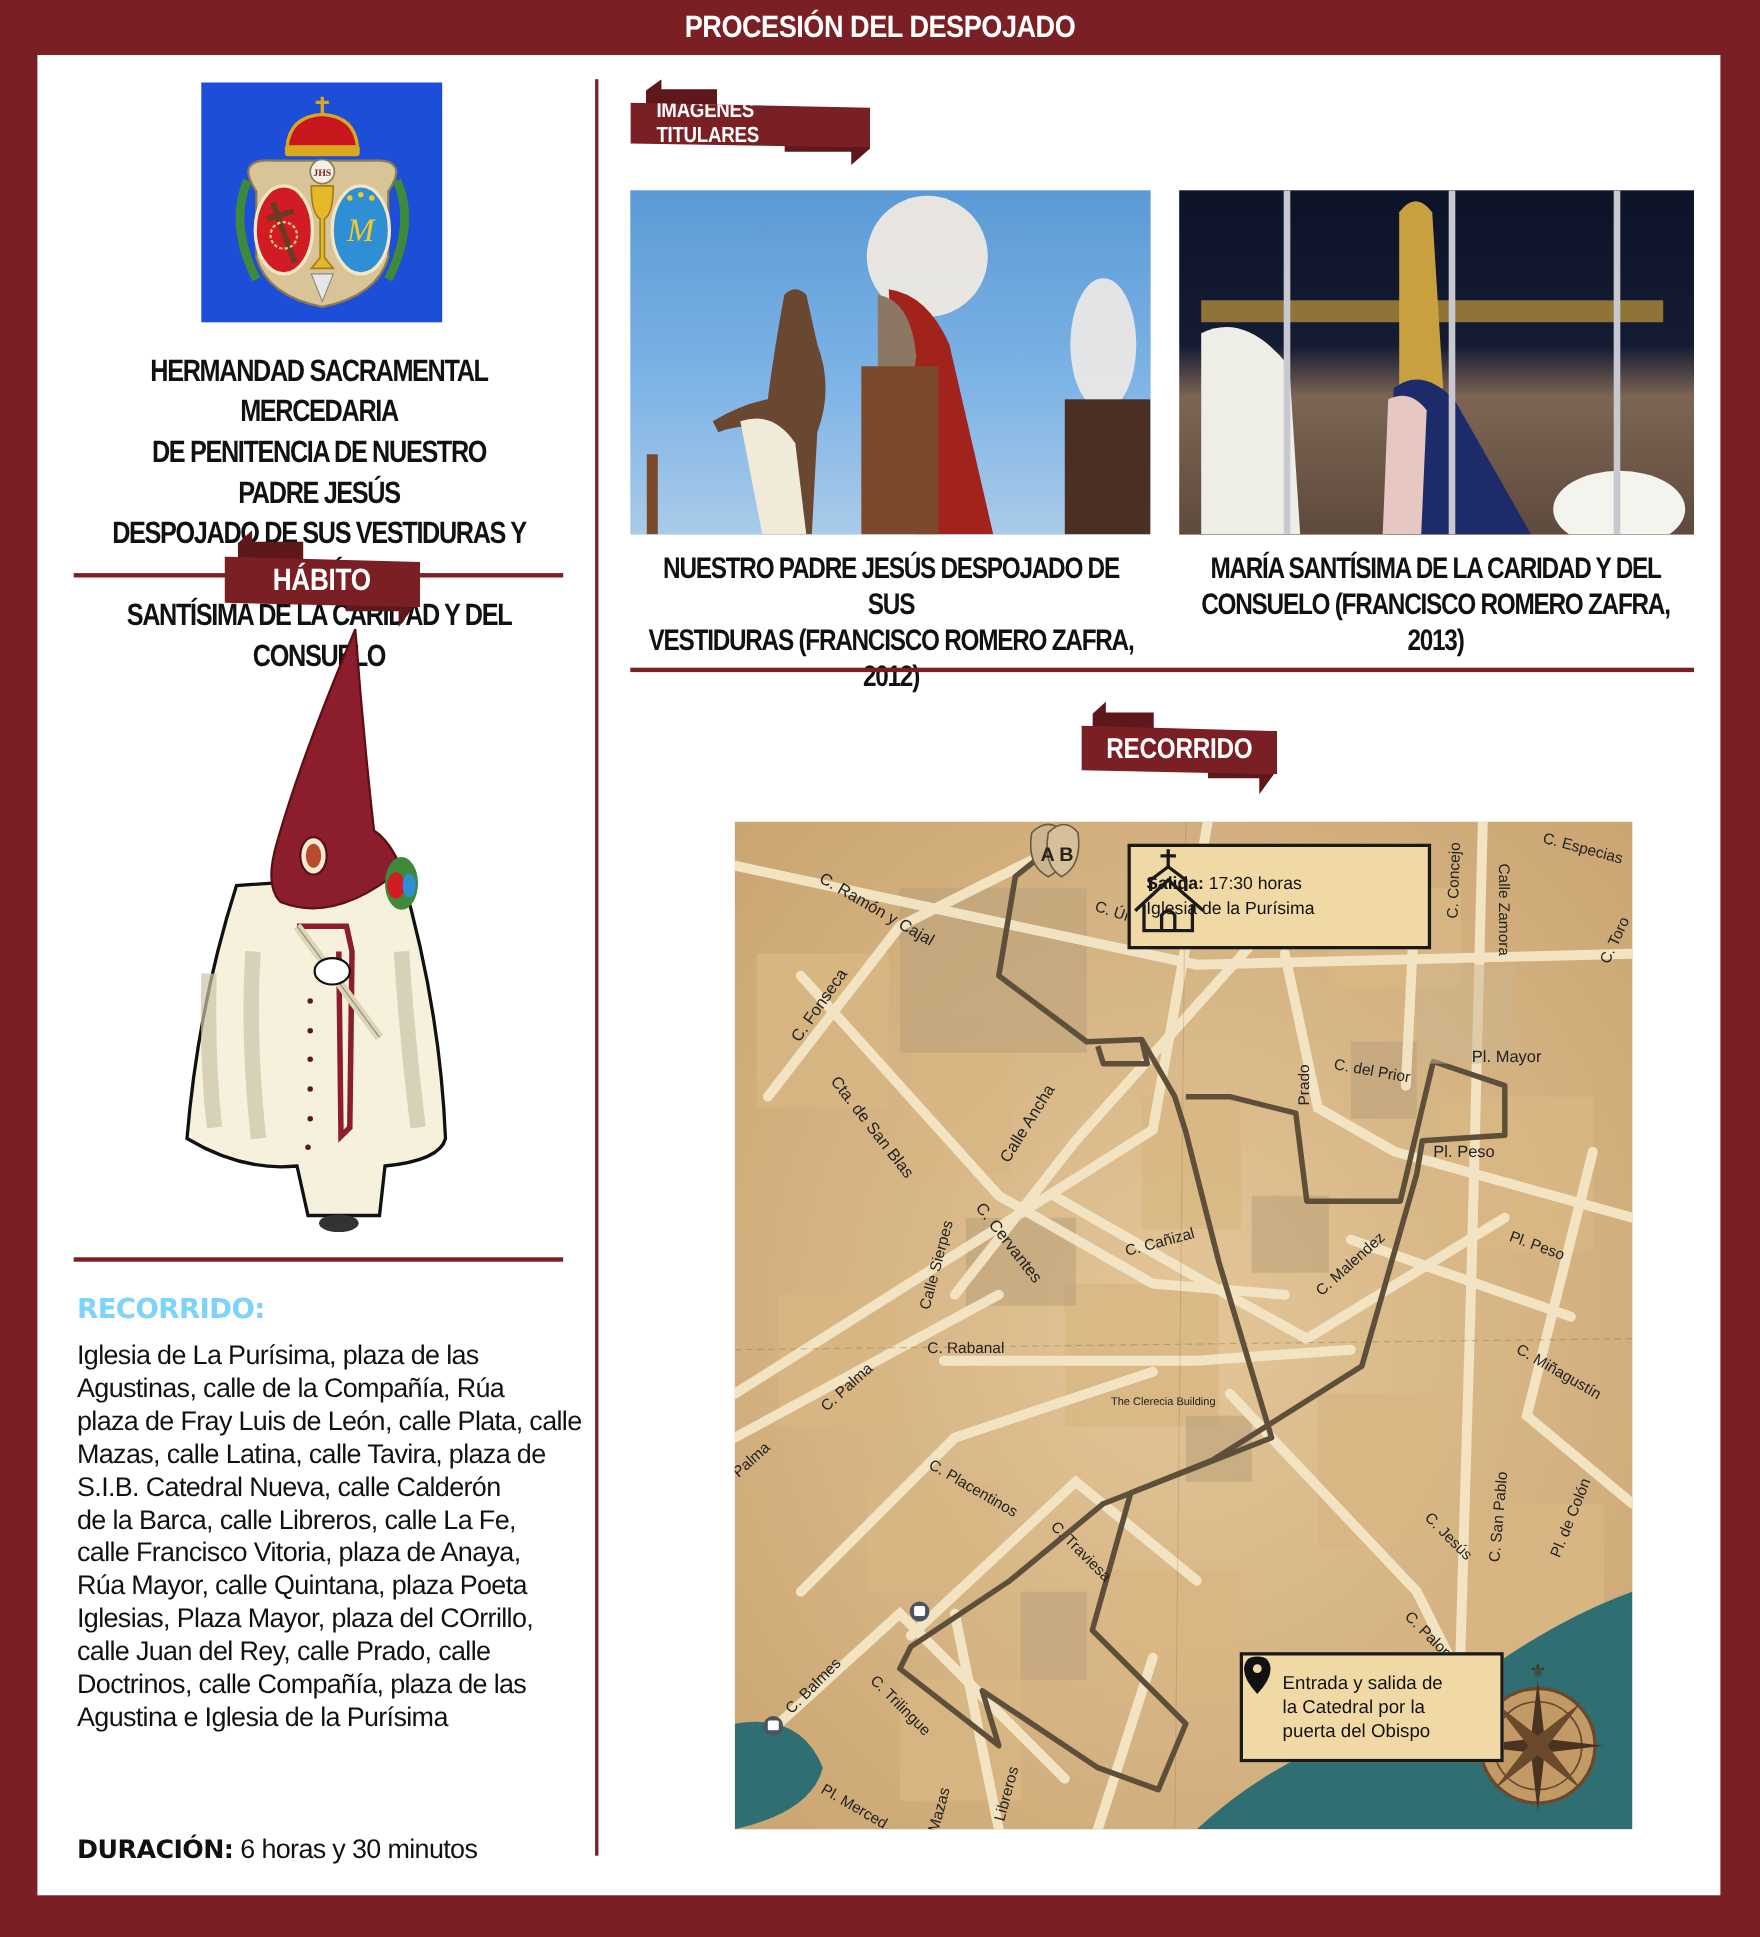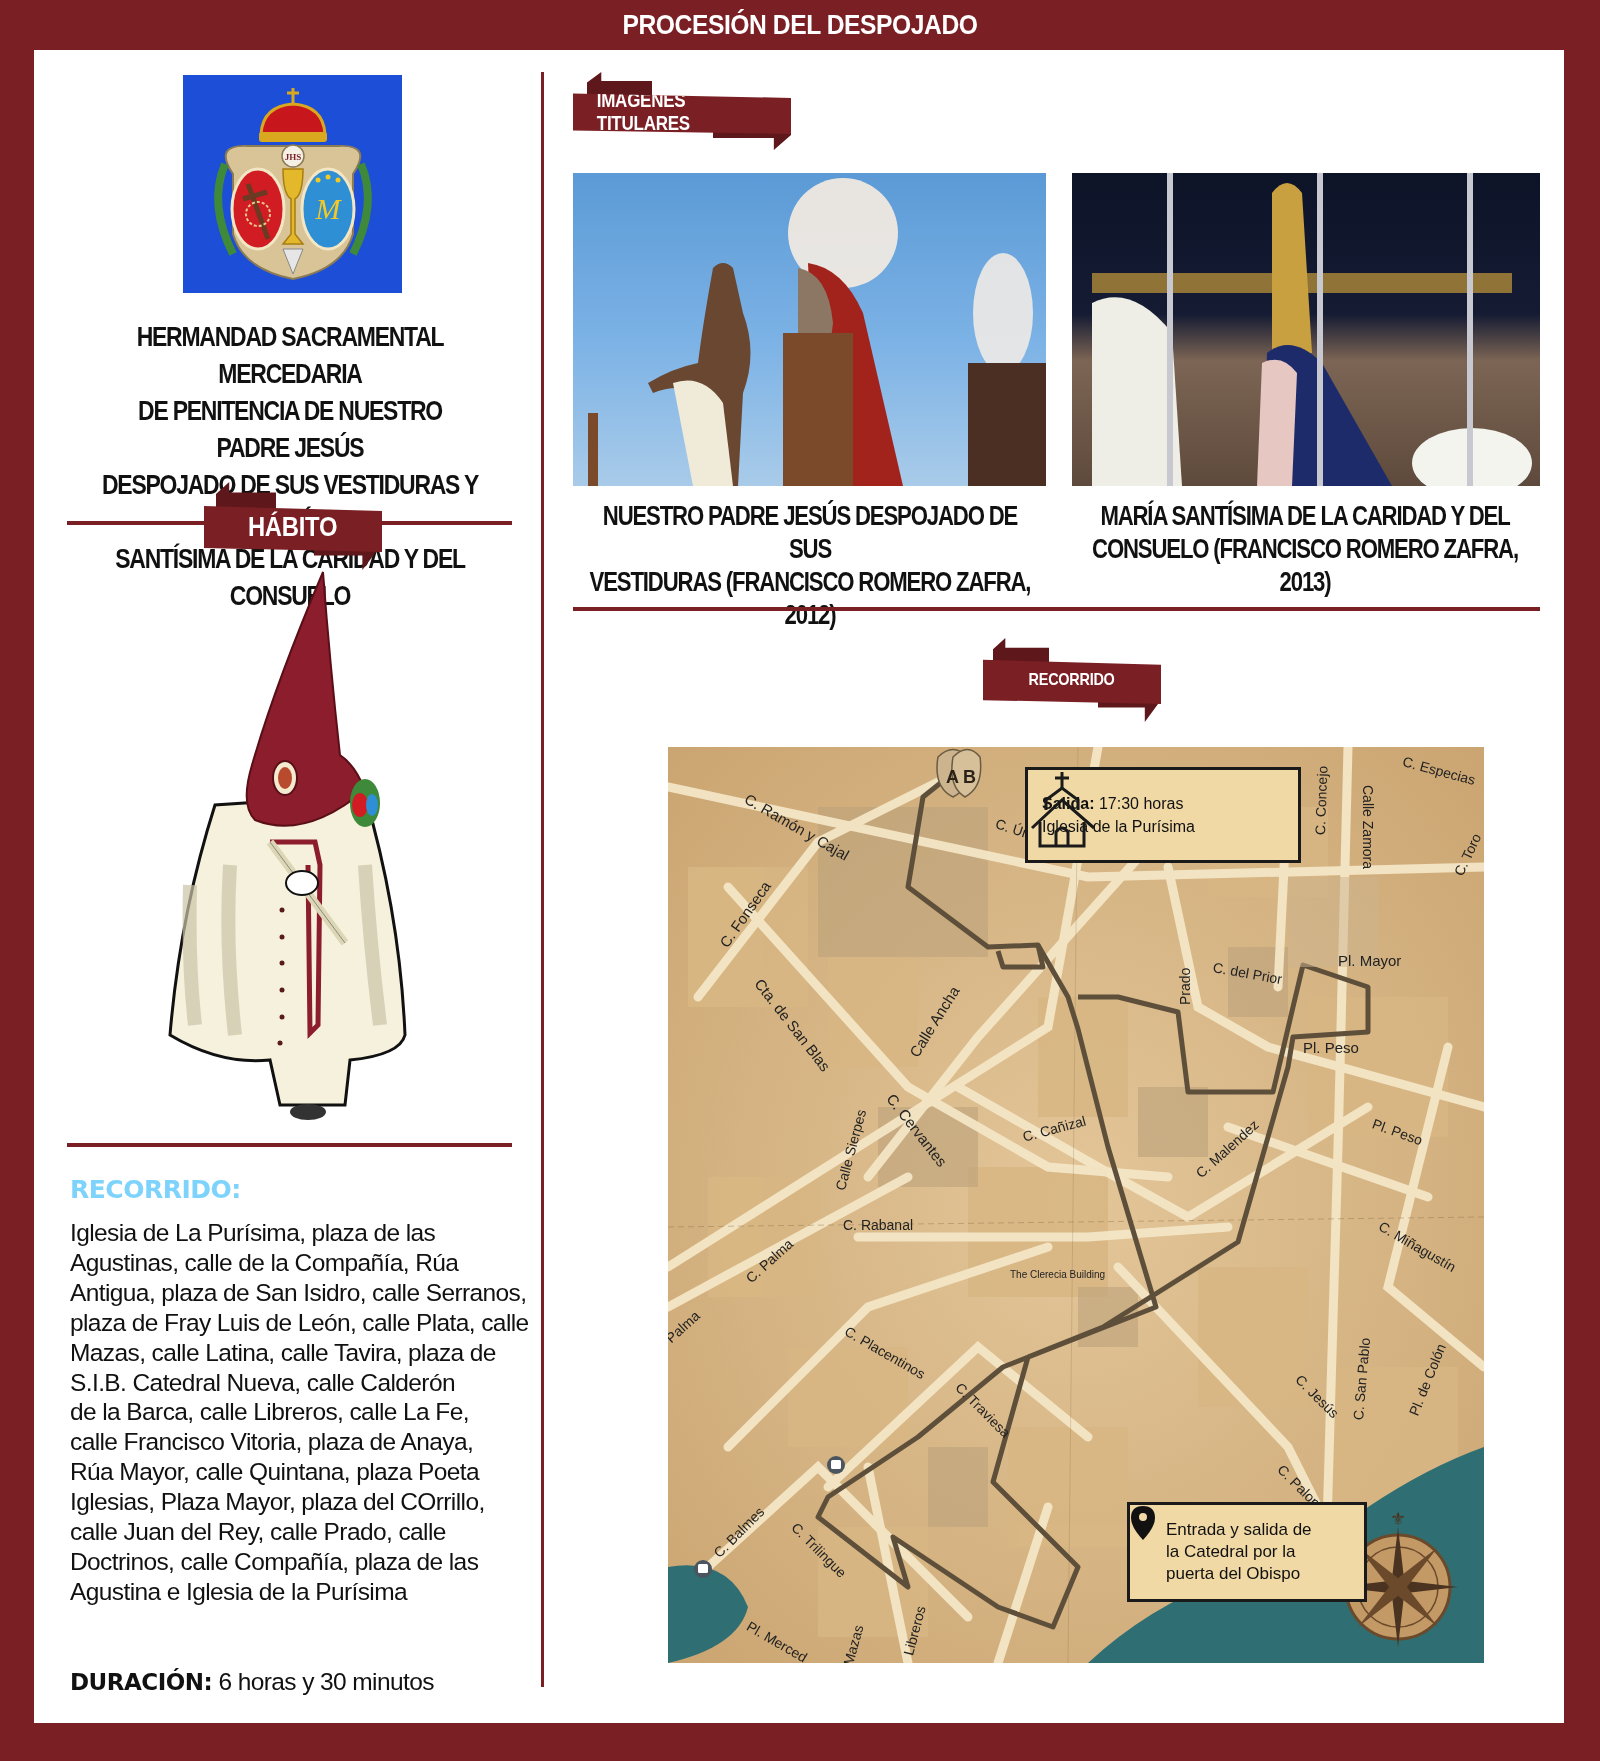--- a/index.html
+++ b/index.html
@@ -173,21 +173,20 @@
 
   <ellipse cx="148" cy="547" rx="18" ry="8" fill="#333"></ellipse>
 </svg>
 
 <div class="rule" style="left:67px; top:1143px; width:445px;"></div>
 
 <div class="recorrido-title">RECORRIDO:</div>
 <div class="recorrido-text">
   <div>Iglesia de La Purísima, plaza de las</div>
   <div>Agustinas, calle de la Compañía, Rúa</div>
-  <div>Antigua, plaza de San Isidro, calle Serranos,</div>
   <div>plaza de Fray Luis de León, calle Plata, calle</div>
   <div>Mazas, calle Latina, calle Tavira, plaza de</div>
   <div>S.I.B. Catedral Nueva, calle Calderón</div>
   <div>de la Barca, calle Libreros, calle La Fe,</div>
   <div>calle Francisco Vitoria, plaza de Anaya,</div>
   <div>Rúa Mayor, calle Quintana, plaza Poeta</div>
   <div>Iglesias, Plaza Mayor, plaza del COrrillo,</div>
   <div>calle Juan del Rey, calle Prado, calle</div>
   <div>Doctrinos, calle Compañía, plaza de las</div>
   <div>Agustina e Iglesia de la Purísima</div>
@@ -238,21 +237,21 @@
 <div class="caption" style="left:1035px; top:500px; width:540px;">
   <div>MARÍA SANTÍSIMA DE LA CARIDAD Y DEL</div>
   <div>CONSUELO (FRANCISCO ROMERO ZAFRA, 2013)</div>
 </div>
 
 <div class="rule" style="left:573px; top:607px; width:967px;"></div>
 
 <div class="ribbon" style="left:983px; top:638px; width:180px; height:85px;">
   <div class="fold-top" style="left:10px; top:0; width:56px; height:28px;"></div>
   <div class="fold-bot" style="left:115px; top:48px; width:60px; height:36px;"></div>
-  <div class="band" style="left:0; top:18px; width:178px; height:48px; font-size:17px;">
+  <div class="band" style="left:0; top:18px; width:178px; height:48px; font-size:26px;">
     <span class="label">RECORRIDO</span>
   </div>
 </div>
 
 <div class="map">
   <svg width="816" height="916" viewBox="0 0 816 916">
     <defs>
       <radialGradient id="vig" cx="50%" cy="50%" r="75%">
         <stop offset="0%" stop-color="#e3c699"></stop>
         <stop offset="100%" stop-color="#c9a36f"></stop>

